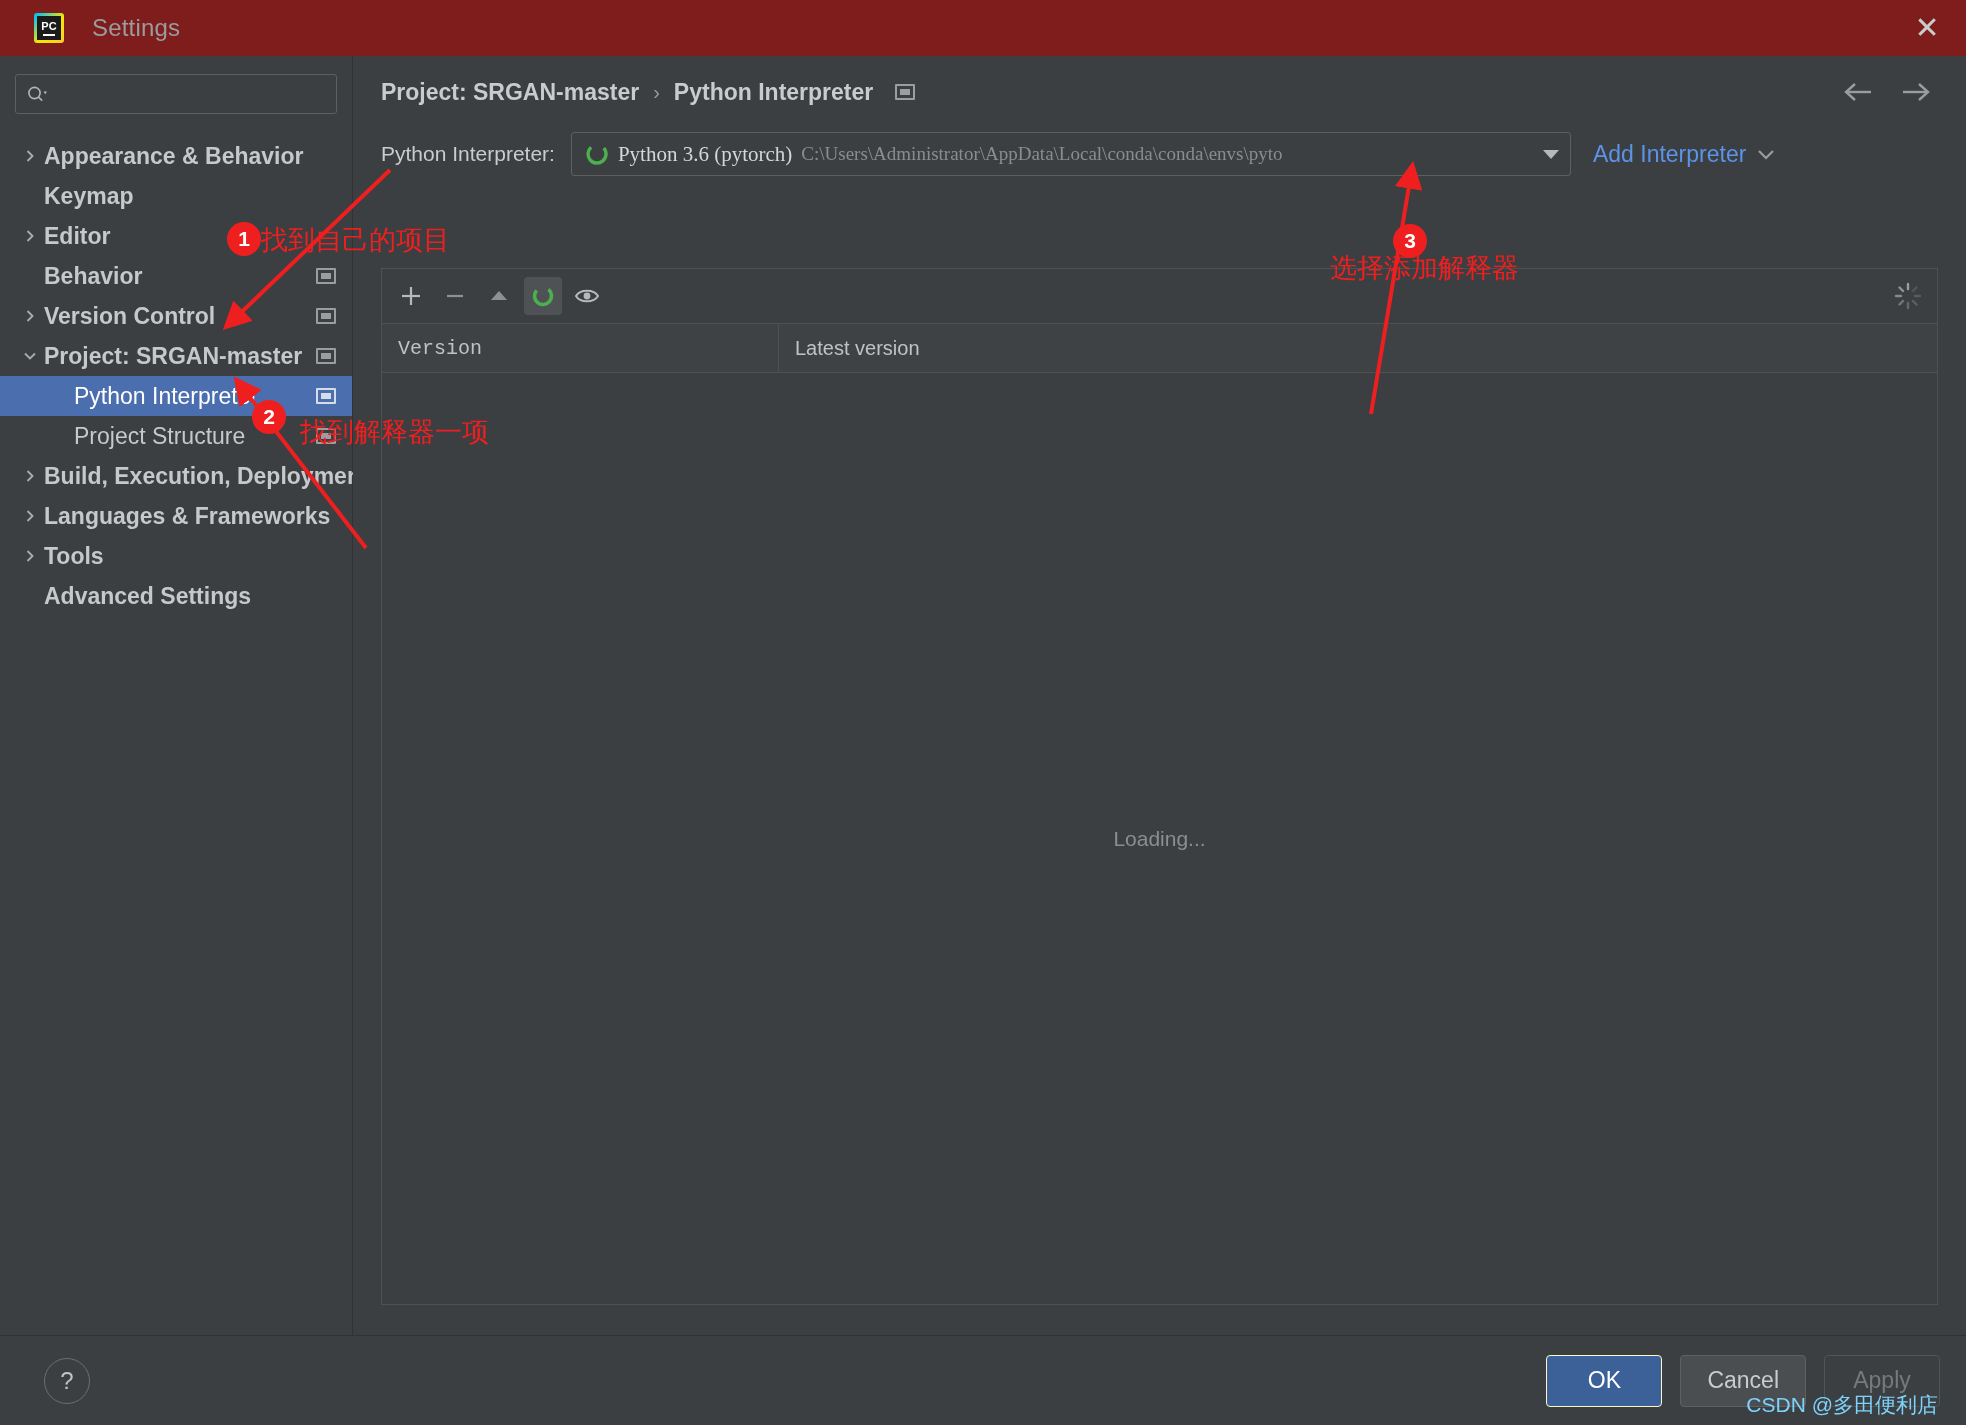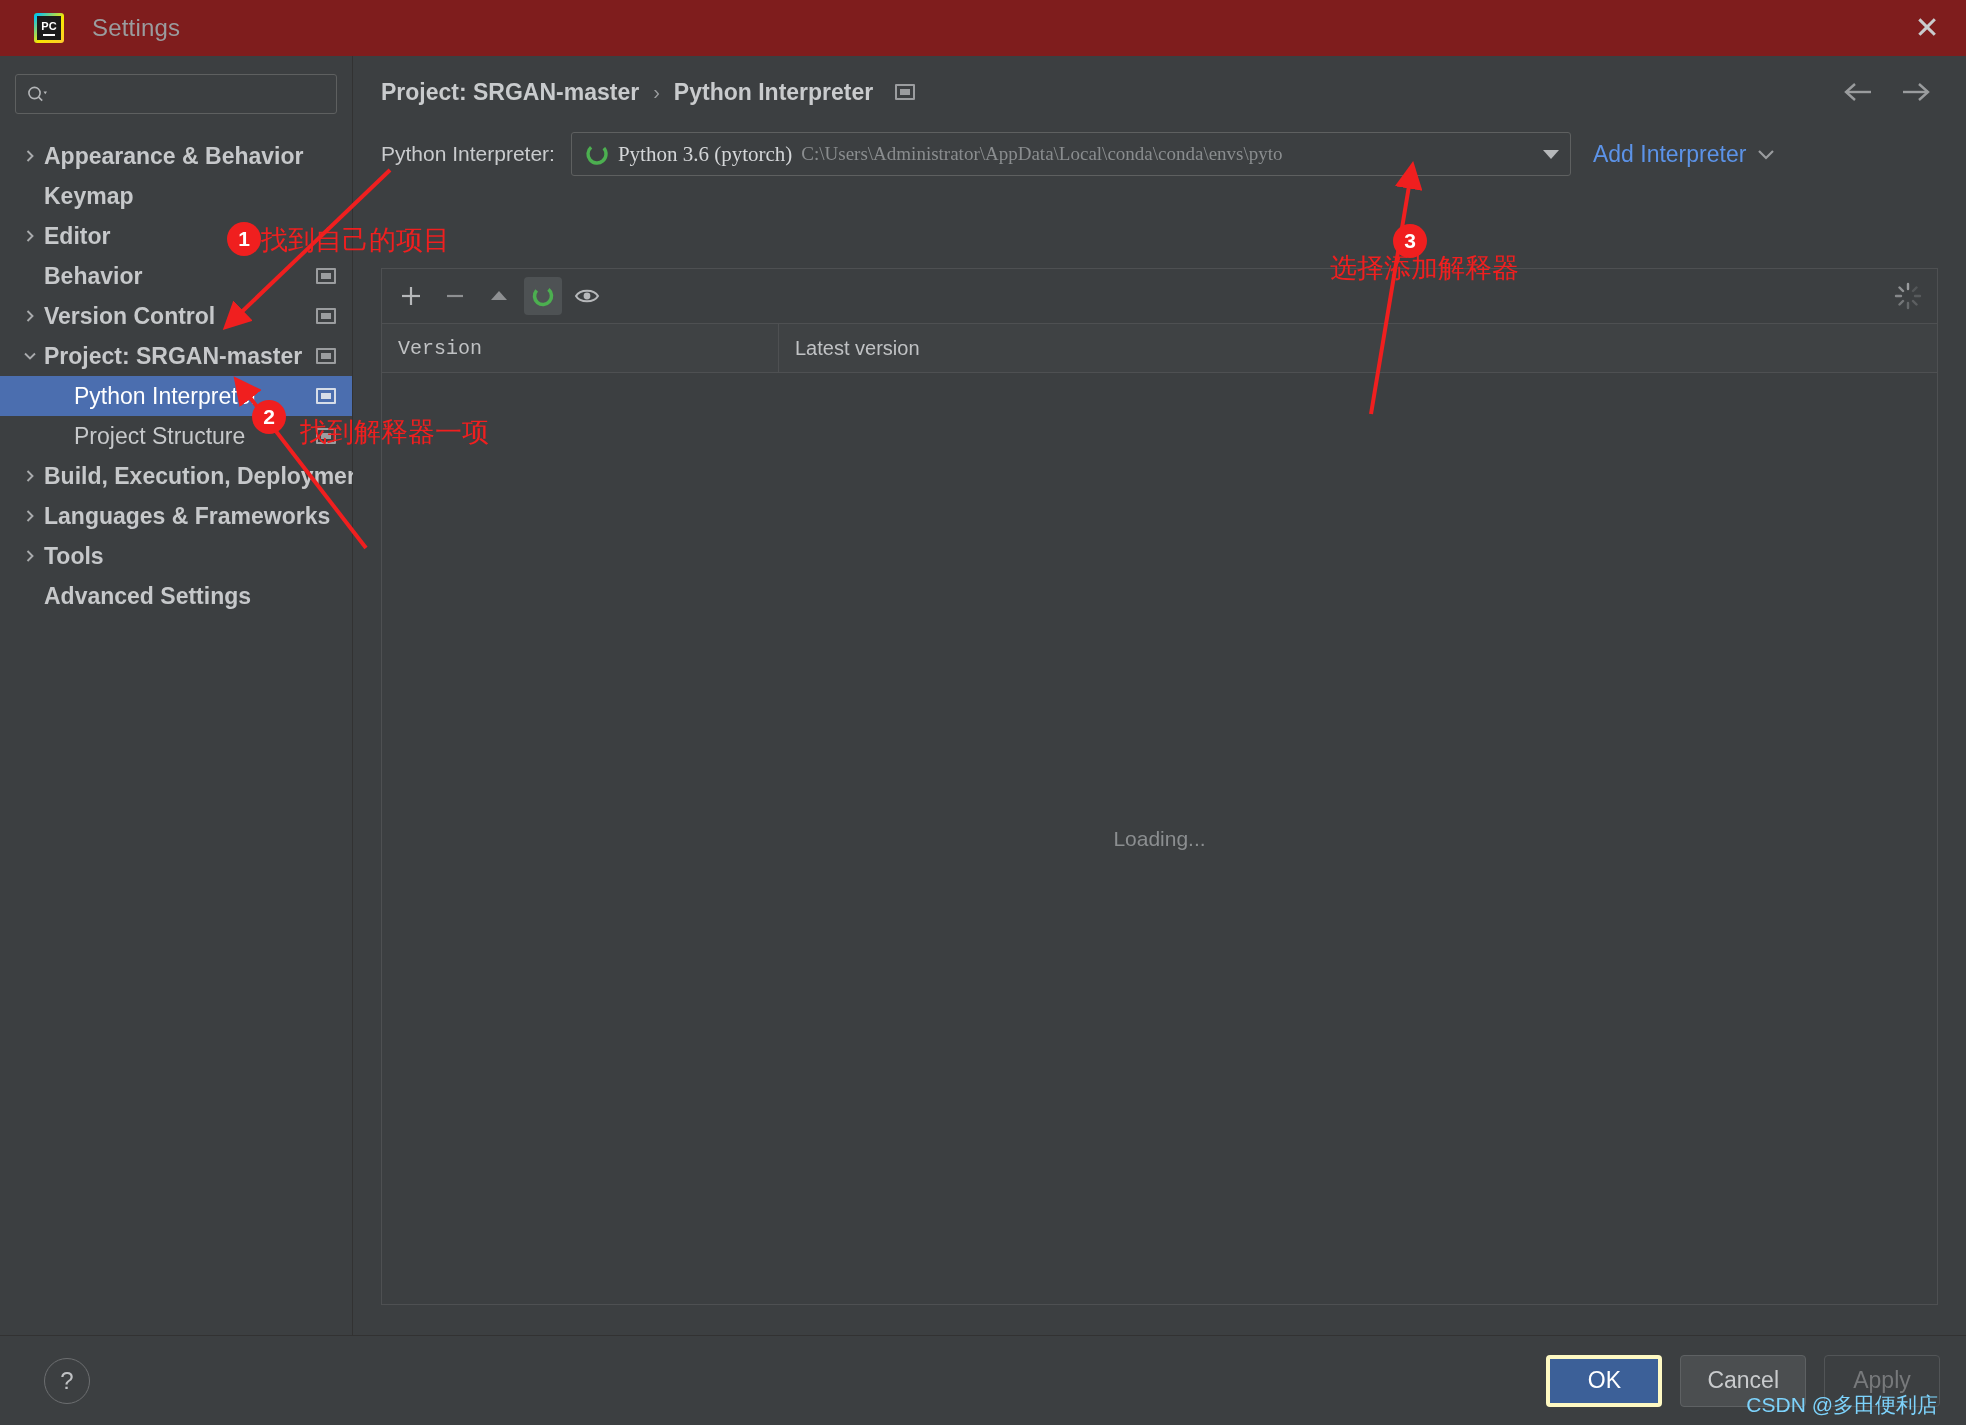--- a/index.html
+++ b/index.html
@@ -252,21 +252,21 @@
     margin-left: 18px;
   }
   .btn-group { margin-left: auto; display: flex; align-items: center; gap: 18px; }
   .btn {
     height: 52px; min-width: 116px;
     border-radius: 4px;
     display: flex; align-items: center; justify-content: center;
     font-size: 23px; cursor: pointer;
     padding: 0 26px;
   }
-  .btn-ok { background: #3c6098; border: 4px solid #fef9c3; color: #ffffff; }
+  .btn-ok { background: #3c6098; border: 1px solid #fef9c3; color: #ffffff; }
   .btn-cancel { background: #4b4e50; border: 1px solid #5e6163; color: #c9cbcd; }
   .btn-apply { background: transparent; border: 1px solid #525557; color: #77797b; }
   .watermark {
     position: absolute; right: 28px; bottom: 6px;
     font-size: 21px; color: #7dd3fc;
     white-space: nowrap;
   }
 
   
   .anno-layer {

